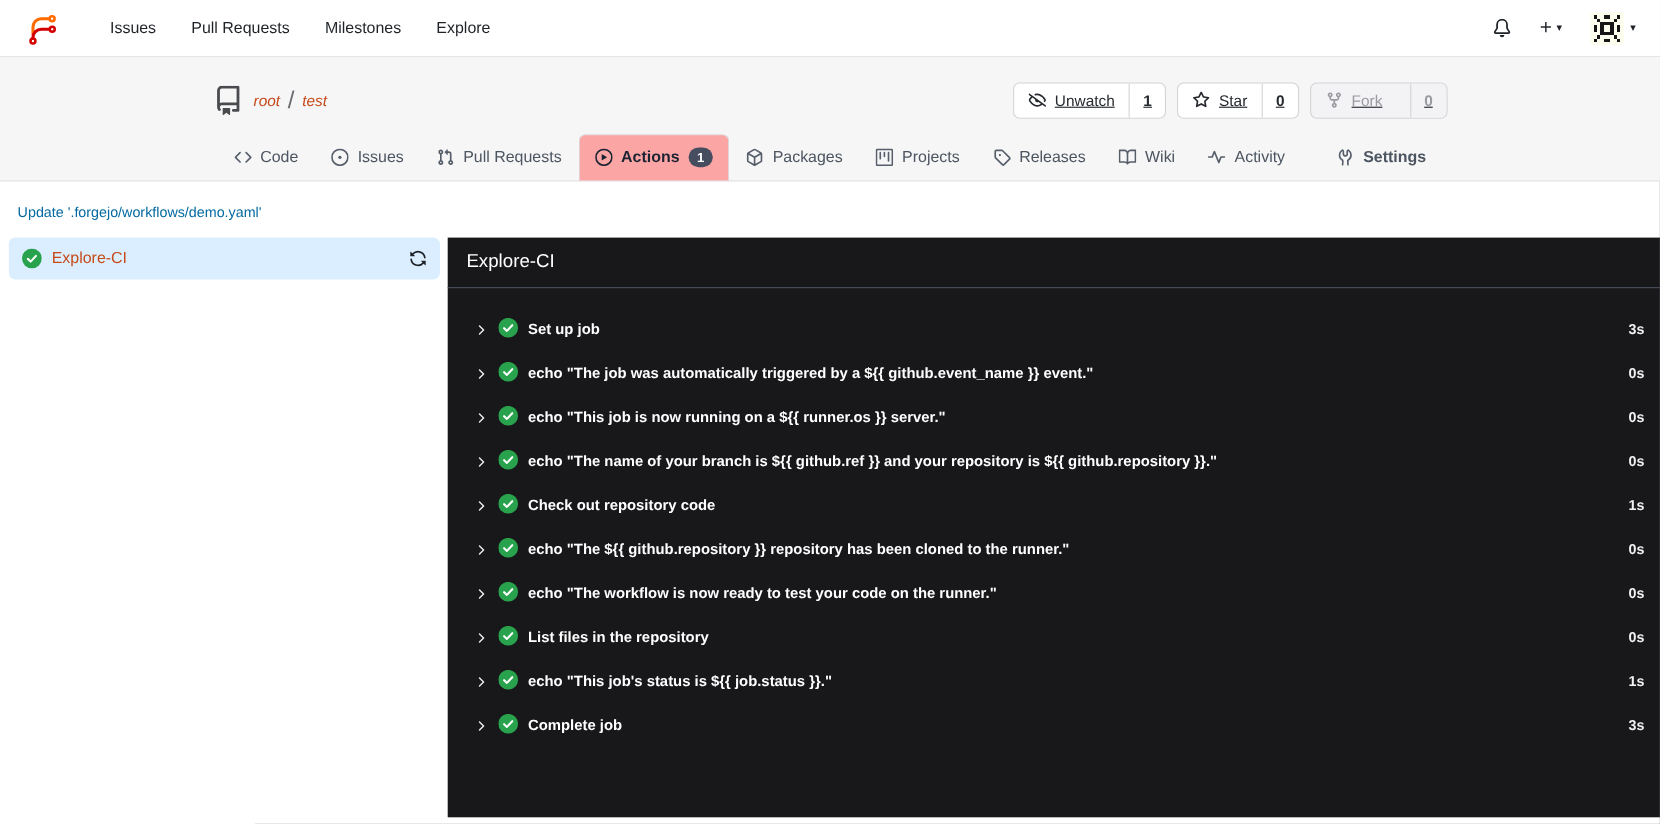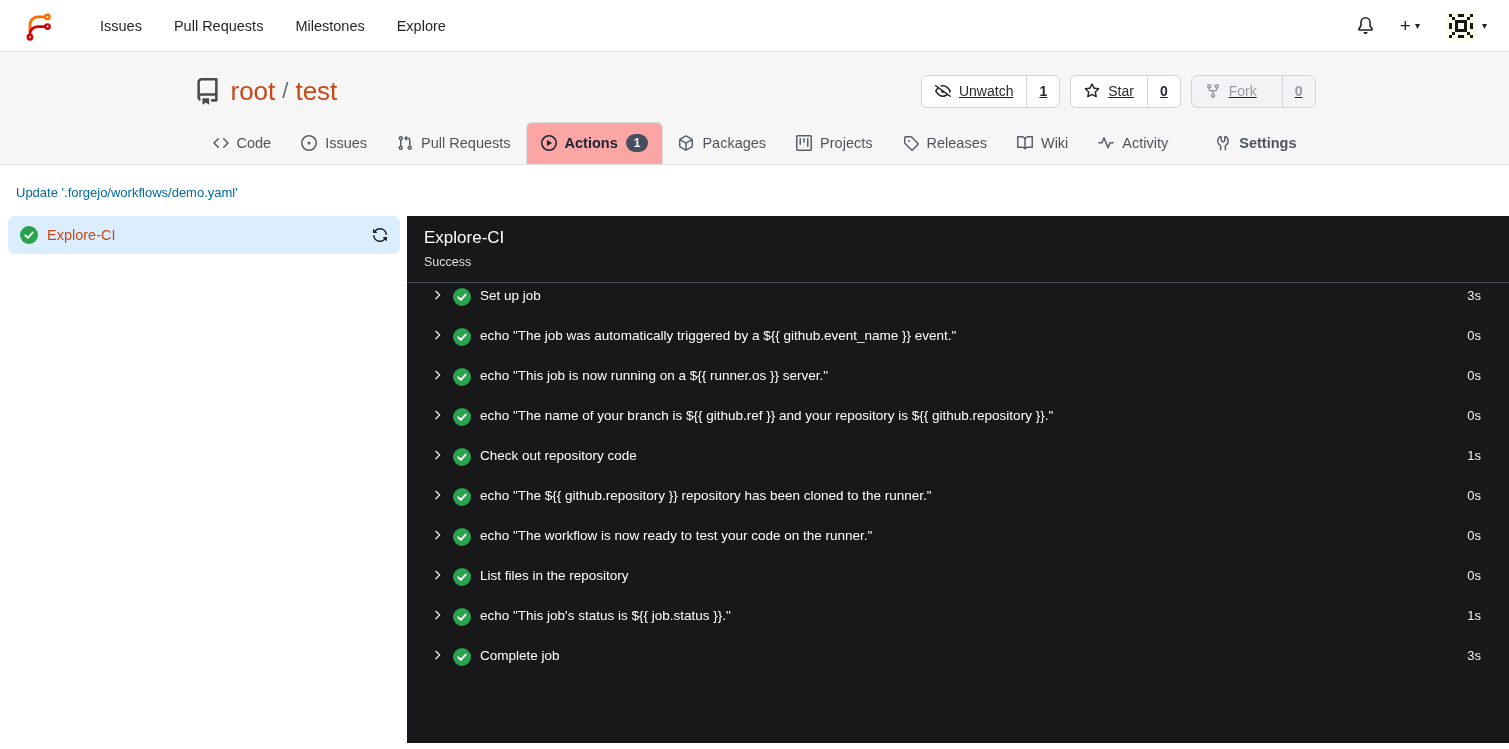--- a/index.html
+++ b/index.html
@@ -27,21 +27,21 @@
   .caret { font-size:10px; color:#1f2328; }
   .plus-glyph { font-size:19px; font-weight:400; line-height:1; }
   .avatar-wrap { display:flex; align-items:center; gap:6px; cursor:pointer; }
   .avatar { width:30px; height:30px; border-radius:3px; background:#fdfdee; }
 
   
   .repo-header { background:#f6f6f7; border-bottom:1px solid #e2e2e5; }
   .rh-container { width:1122px; margin:0 auto; padding-top:18px; }
   .repo-title-row { display:flex; align-items:center; height:42px; }
   .repo-icon { color:#4a4b4f; margin-right:10px; }
-  .repo-name { font-size:26px; cursor:pointer; text-decoration:none; }
+  .repo-name { font-size:14px; cursor:pointer; text-decoration:none;font-style:italic; }
   .repo-sep { font-size:22px; color:#6a6a70; margin:0 7px; }
   .btn-group { margin-left:auto; display:flex; gap:10px;text-decoration:underline; }
   .split-btn {
     display:flex; align-items:stretch; height:33px; background:#ffffff;
     border:1px solid #d4d4d8; border-radius:6px; overflow:hidden;
     font-size:14px; color:#26292e; cursor:pointer;
   }
   .split-btn .sb-label { display:flex; align-items:center; gap:8px; padding:0 13px; }
   .split-btn .sb-count {
     display:flex; align-items:center; padding:0 12px;
@@ -82,22 +82,22 @@
   }
   .job-name { font-size:14.5px; }
   .sync-btn { margin-left:auto; color:#1f2328; cursor:pointer; }
 
   .run-panel { flex:1; background:#18181b; min-height:527px; color:#f5f5f5; }
   .panel-header { padding:12px 17px 13px; border-bottom:1px solid #4a5060; }
   .panel-title { font-size:17px; font-weight:500; color:#ffffff; }
   .panel-status { font-size:12.5px; color:#dddddd; margin-top:7px; }
   .steps { padding-top:5px; }
   .step-row {
-    height:40px; display:flex; align-items:flex-start; gap:9px;
-    padding:0 28px 0 23px; cursor:pointer; font-size:13.5px; color:#ffffff;
+    height:40px; display:flex; align-items:flex-end; gap:9px;
+    padding:0 14px 0 23px; cursor:pointer; font-size:13.5px; color:#ffffff;font-weight:bold;
   }
   .step-chevron { color:#eaeaea; flex:none; }
   .step-duration { margin-left:auto; font-size:13px; color:#f2f2f2; }
 
   .check-circle { flex:none; }
 </style>
 </head>
 <body>
 
 <header class="navbar">
@@ -303,21 +303,20 @@
           <svg width="16" height="16" viewBox="0 0 16 16" fill="currentColor">
               <path d="M1.705 8.005a.75.75 0 0 1 .834.656 5.5 5.5 0 0 0 9.592 2.97l-1.204-1.204a.25.25 0 0 1 .177-.427h3.646a.25.25 0 0 1 .25.25v3.646a.25.25 0 0 1-.427.177l-1.38-1.38A7.002 7.002 0 0 1 1.05 8.84a.75.75 0 0 1 .656-.834ZM8 2.5a5.487 5.487 0 0 0-4.131 1.869l1.204 1.204A.25.25 0 0 1 4.896 6H1.25A.25.25 0 0 1 1 5.75V2.104a.25.25 0 0 1 .427-.177l1.38 1.38A7.002 7.002 0 0 1 14.95 7.16a.75.75 0 0 1-1.49.178A5.5 5.5 0 0 0 8 2.5Z"></path>
             </svg>
         </span>
       </div>
     </aside>
 
     <section class="run-panel">
       <div class="panel-header">
         <div class="panel-title">Explore-CI</div>
-        <div class="panel-status">Success</div>
       </div>
       <div class="steps" id="steps-list">
   <div class="step-row">
     <span class="step-chevron">
       <svg width="14" height="14" viewBox="0 0 16 16" fill="currentColor">
                 <path d="M6.22 3.22a.75.75 0 0 1 1.06 0l4.25 4.25a.75.75 0 0 1 0 1.06l-4.25 4.25a.751.751 0 0 1-1.042-.018.751.751 0 0 1-.018-1.042L9.94 8 6.22 4.28a.75.75 0 0 1 0-1.06Z"></path>
               </svg>
     </span>
     <svg class="check-circle" width="18" height="18" viewBox="0 0 16 16">
       <circle cx="8" cy="8" r="8" fill="#28a24c"></circle>

